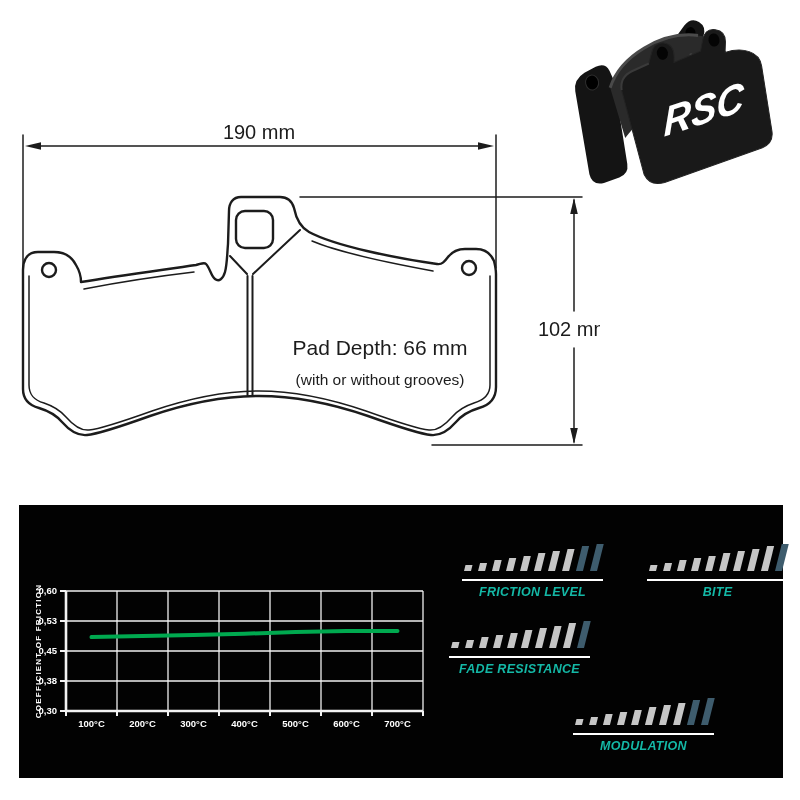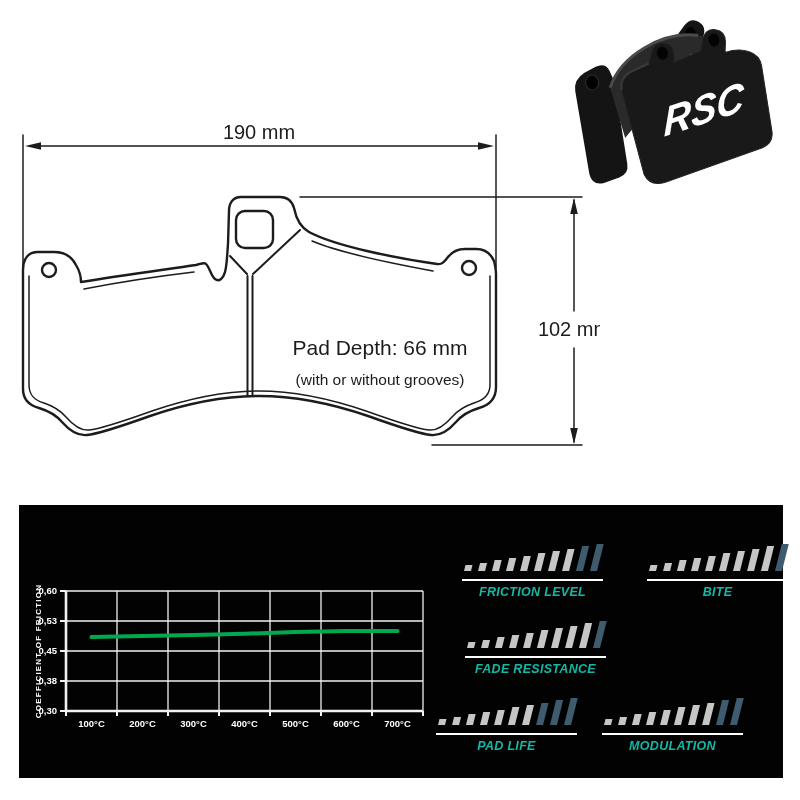--- a/index.html
+++ b/index.html
@@ -190,63 +190,47 @@
           <div class="bar" style="height: 15.3px; background: rgb(198, 198, 198);"></div>
           <div class="bar" style="height: 17.7px; background: rgb(198, 198, 198);"></div>
           <div class="bar" style="height: 20px; background: rgb(198, 198, 198);"></div>
           <div class="bar" style="height: 22.3px; background: rgb(198, 198, 198);"></div>
           <div class="bar" style="height: 24.7px; background: rgb(198, 198, 198);"></div>
           <div class="bar" style="height: 27px; background: rgb(62, 92, 109);"></div>
         </div>
         <div class="uline"></div>
         <div class="rlabel">BITE</div>
       </div>
-      <div class="rating" style="left: 446px; top: 107px;">
+      <div class="rating" style="left: 430px; top: 107px;">
         <div class="bars">
           <div class="bar" style="height: 6px; background: rgb(198, 198, 198);"></div>
           <div class="bar" style="height: 8.3px; background: rgb(198, 198, 198);"></div>
           <div class="bar" style="height: 10.7px; background: rgb(198, 198, 198);"></div>
           <div class="bar" style="height: 13px; background: rgb(198, 198, 198);"></div>
           <div class="bar" style="height: 15.3px; background: rgb(198, 198, 198);"></div>
           <div class="bar" style="height: 17.7px; background: rgb(198, 198, 198);"></div>
           <div class="bar" style="height: 20px; background: rgb(198, 198, 198);"></div>
           <div class="bar" style="height: 22.3px; background: rgb(198, 198, 198);"></div>
           <div class="bar" style="height: 24.7px; background: rgb(198, 198, 198);"></div>
           <div class="bar" style="height: 27px; background: rgb(62, 92, 109);"></div>
         </div>
         <div class="uline"></div>
         <div class="rlabel">FADE RESISTANCE</div>
       </div>
-      <div class="rating" style="left: 417px; top: 184px;">
-        <div class="bars">
-          <div class="bar" style="height: 6px; background: rgb(198, 198, 198);"></div>
-          <div class="bar" style="height: 8.3px; background: rgb(198, 198, 198);"></div>
-          <div class="bar" style="height: 10.7px; background: rgb(198, 198, 198);"></div>
-          <div class="bar" style="height: 13px; background: rgb(198, 198, 198);"></div>
-          <div class="bar" style="height: 15.3px; background: rgb(198, 198, 198);"></div>
-          <div class="bar" style="height: 17.7px; background: rgb(198, 198, 198);"></div>
-          <div class="bar" style="height: 20px; background: rgb(198, 198, 198);"></div>
-          <div class="bar" style="height: 22.3px; background: rgb(62, 92, 109);"></div>
+      <div class="rating" style="left: 554px; top: 184px;">
+        <div class="bars">
+          <div class="bar" style="height: 6px; background: rgb(198, 198, 198);"></div>
+          <div class="bar" style="height: 8.3px; background: rgb(198, 198, 198);"></div>
+          <div class="bar" style="height: 10.7px; background: rgb(198, 198, 198);"></div>
+          <div class="bar" style="height: 13px; background: rgb(198, 198, 198);"></div>
+          <div class="bar" style="height: 15.3px; background: rgb(198, 198, 198);"></div>
+          <div class="bar" style="height: 17.7px; background: rgb(198, 198, 198);"></div>
+          <div class="bar" style="height: 20px; background: rgb(198, 198, 198);"></div>
+          <div class="bar" style="height: 22.3px; background: rgb(198, 198, 198);"></div>
           <div class="bar" style="height: 24.7px; background: rgb(62, 92, 109);"></div>
           <div class="bar" style="height: 27px; background: rgb(62, 92, 109);"></div>
         </div>
         <div class="uline"></div>
-        <div class="rlabel">PAD LIFE</div>
-      </div>
-      <div class="rating" style="left: 583px; top: 184px;">
-        <div class="bars">
-          <div class="bar" style="height: 6px; background: rgb(198, 198, 198);"></div>
-          <div class="bar" style="height: 8.3px; background: rgb(198, 198, 198);"></div>
-          <div class="bar" style="height: 10.7px; background: rgb(198, 198, 198);"></div>
-          <div class="bar" style="height: 13px; background: rgb(198, 198, 198);"></div>
-          <div class="bar" style="height: 15.3px; background: rgb(198, 198, 198);"></div>
-          <div class="bar" style="height: 17.7px; background: rgb(198, 198, 198);"></div>
-          <div class="bar" style="height: 20px; background: rgb(198, 198, 198);"></div>
-          <div class="bar" style="height: 22.3px; background: rgb(198, 198, 198);"></div>
-          <div class="bar" style="height: 24.7px; background: rgb(62, 92, 109);"></div>
-          <div class="bar" style="height: 27px; background: rgb(62, 92, 109);"></div>
-        </div>
-        <div class="uline"></div>
         <div class="rlabel">MODULATION</div>
       </div>
     </div>
 
 </div>
 
 </body></html>

